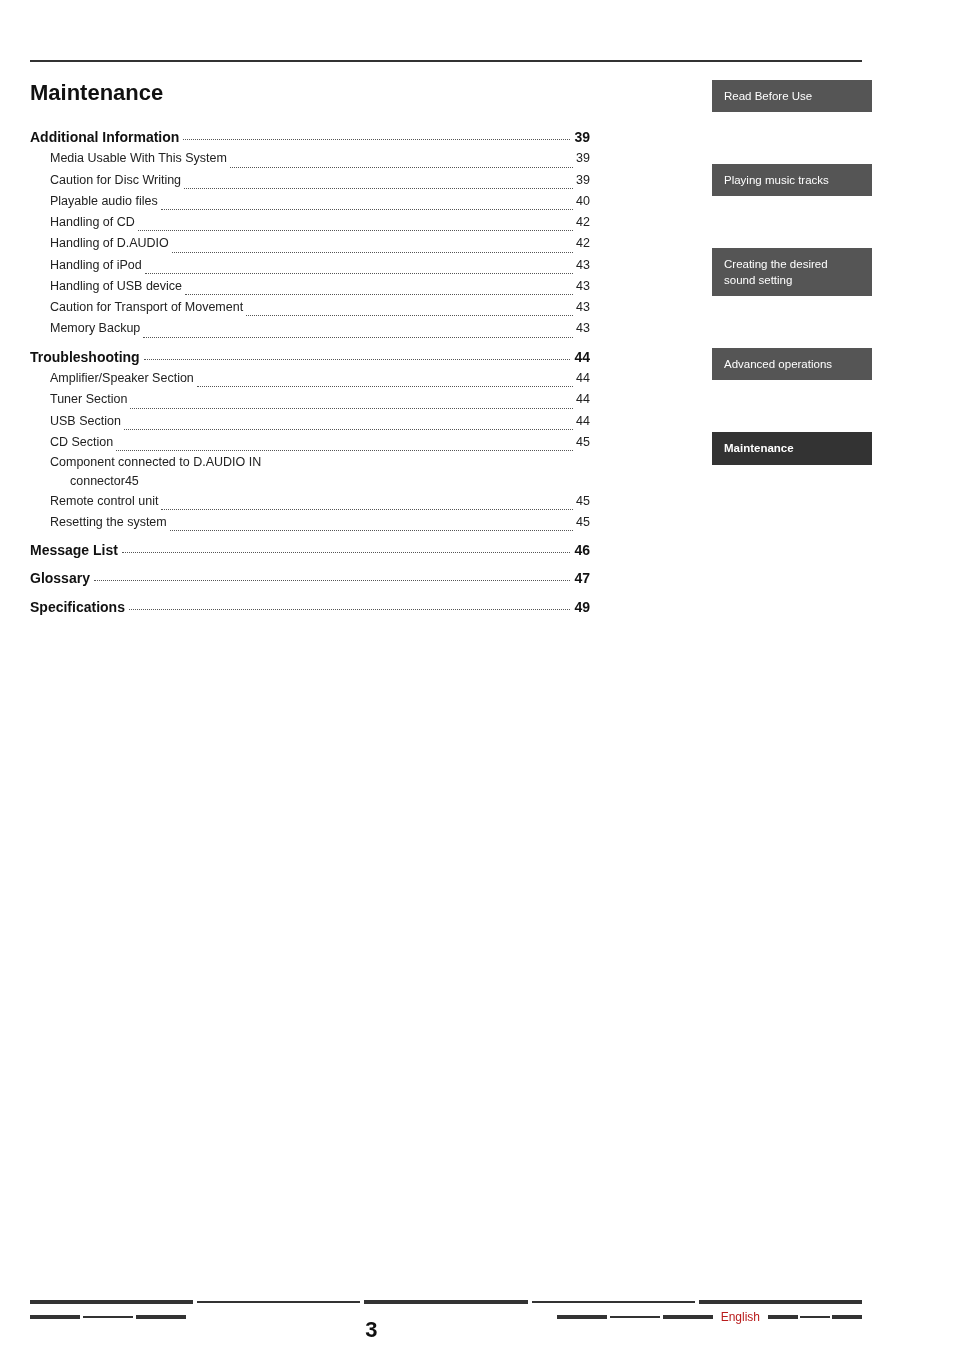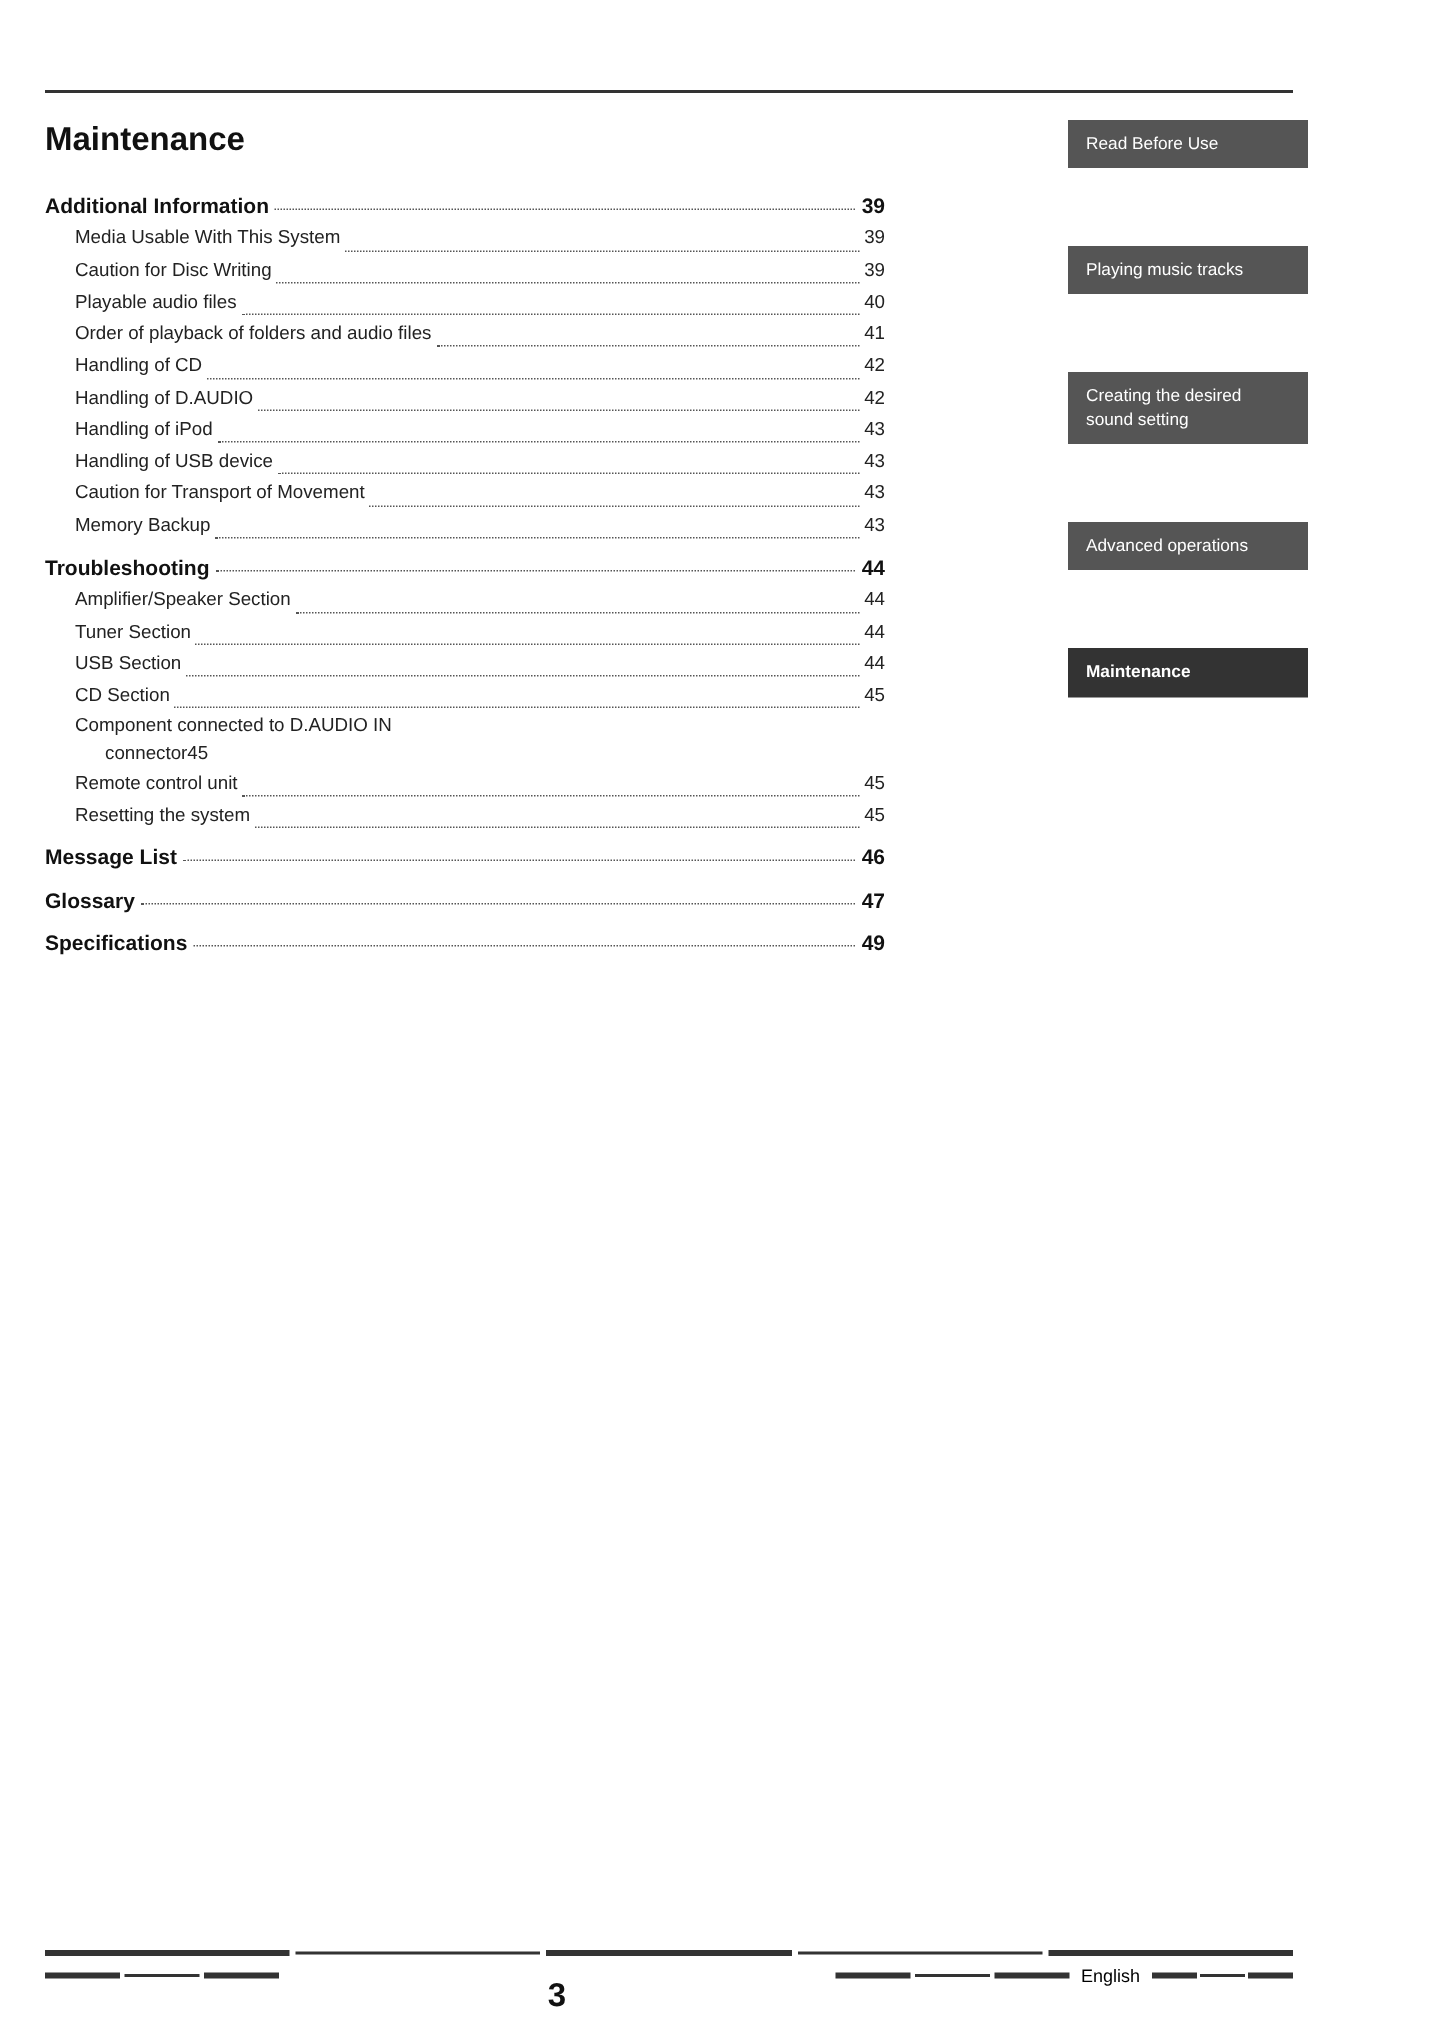--- a/index.html
+++ b/index.html
@@ -196,21 +196,21 @@
       font-size: 12px;
     }
 
     .bottom-right-lines {
       display: flex;
       gap: 3px;
     }
 
     .bottom-lang {
       font-size: 12px;
-      color: #000000;
+      color: #b91c1c;
     }
   </style>
 </head>
 <body>
 
 <div class="page-wrapper">
 
   <div class="top-border"></div>
 
   <div class="main-content">
@@ -232,25 +232,20 @@
             </div>
             <div class="toc-item">
               <span class="item-text">Caution for Disc Writing</span>
               <span class="dots"></span>
               <span class="page-num">39</span>
             </div>
             <div class="toc-item">
               <span class="item-text">Playable audio files</span>
               <span class="dots"></span>
               <span class="page-num">40</span>
-            </div>
-            <div class="toc-item">
-              <span class="item-text">Order of playback of folders and audio files</span>
-              <span class="dots"></span>
-              <span class="page-num">41</span>
             </div>
             <div class="toc-item">
               <span class="item-text">Handling of CD</span>
               <span class="dots"></span>
               <span class="page-num">42</span>
             </div>
             <div class="toc-item">
               <span class="item-text">Handling of D.AUDIO</span>
               <span class="dots"></span>
               <span class="page-num">42</span>

